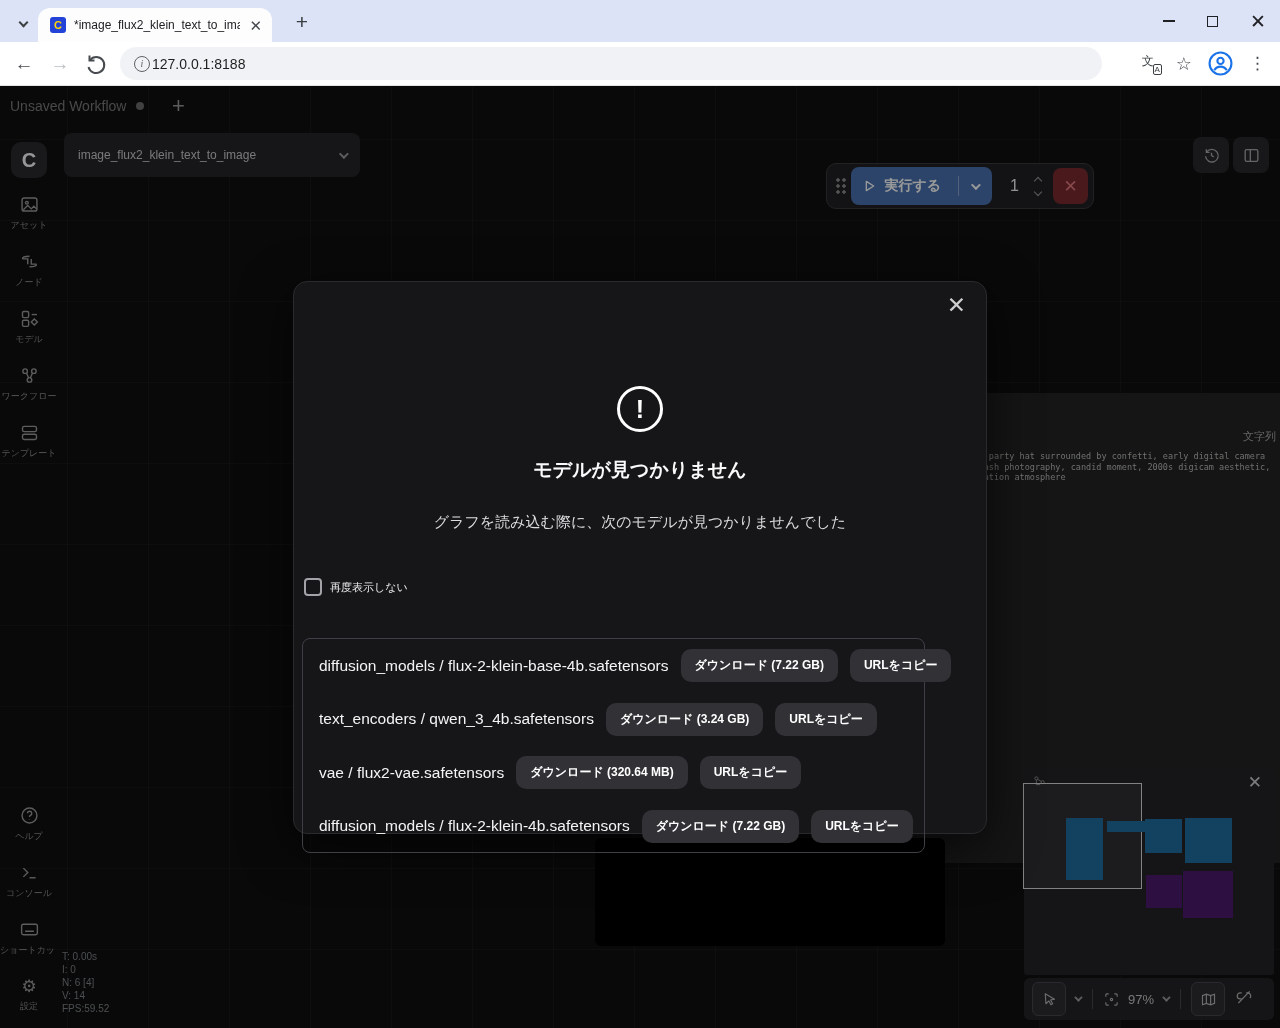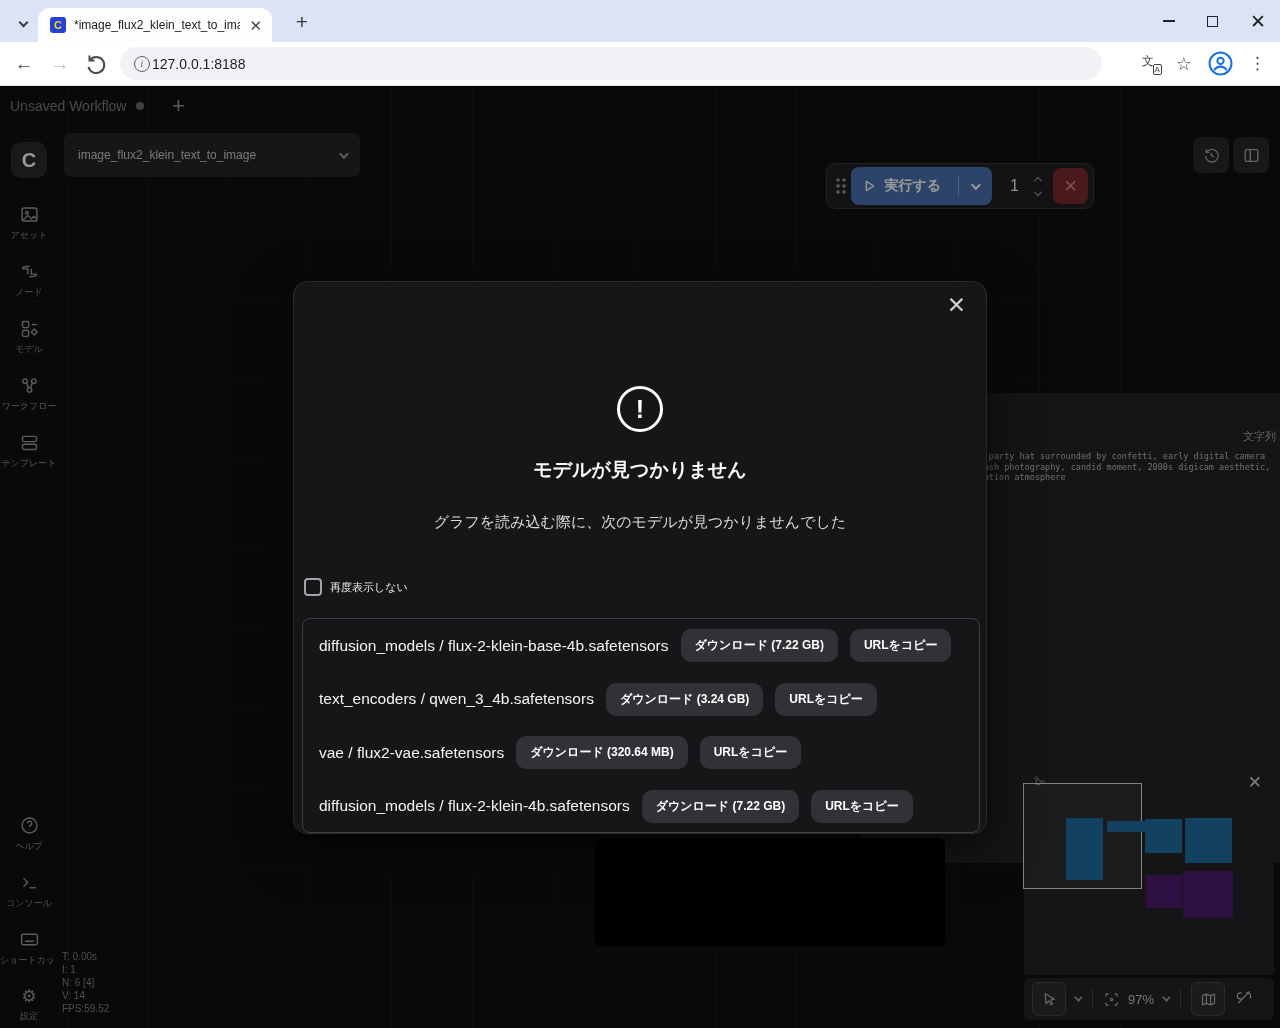--- a/index.html
+++ b/index.html
@@ -58,21 +58,21 @@
   .wf-tab.inactive { margin-left:-4px; }
   .wf-tab.active { margin-left:22px; background:#2e2e32; color:#f0f0f0; border-bottom:1px solid #56565a; width:182px; }
   .wf-tab.active .dot { background:#bdbdbd; }
   .wf-plus { width:40px; display:flex; align-items:center; justify-content:center; color:#9a9a9a; font-size:22px; }
 
   .rail { position:absolute; left:0; top:40px; width:58px; bottom:0; }
   .logo { position:absolute; left:11px; top:16px; width:36px; height:36px; border-radius:10px; background:#2a2a2e;
     color:#fafafa; font-weight:bold; font-size:20px; display:flex; align-items:center; justify-content:center; }
   .rail-group { position:absolute; left:0; width:58px; display:flex; flex-direction:column; }
   .rail-group.top { top:68px; } .rail-group.bottom { top:679px; }
-  .rail-item { height:57px; display:flex; flex-direction:column; align-items:center; justify-content:center; gap:4px; color:#9b9b9b; }
+  .rail-item { height:57px; display:flex; flex-direction:column; align-items:center; justify-content:flex-start; gap:4px; color:#9b9b9b; }
   .rail-item svg { width:21px; height:21px; stroke:#9b9b9b; fill:none; stroke-width:1.6; }
   .rail-ico-txt { font-size:17px; line-height:20px; color:#9b9b9b; font-family:"DejaVu Sans", sans-serif; }
   .rail-label { font-size:9px; color:#8c8c8c; width:58px; text-align:center; white-space:nowrap; overflow:hidden; }
 
   .name-pill { position:absolute; left:64px; top:47px; width:296px; height:44px; background:#26262a; border-radius:8px;
     display:flex; align-items:center; padding:0 14px; }
   .name-pill .txt { font-size:12px; color:#c9c9c9; white-space:nowrap; }
   .name-pill .chev { border-color:#9a9a9a; margin-left:auto; transform:rotate(45deg) translateY(-2px); }
 
   .sq-btn { position:absolute; top:51px; width:36px; height:36px; background:#28282c; border-radius:8px;
@@ -134,21 +134,21 @@
   .modal-close { position:absolute; right:20px; top:12px; color:#cfcfcf; font-size:23px; line-height:1; }
   .alert-ic { position:absolute; left:50%; top:104px; transform:translateX(-50%); width:46px; height:46px;
     border:3.5px solid #fff; border-radius:50%; color:#fff; font-size:25px; font-weight:bold;
     display:flex; align-items:center; justify-content:center; }
   .modal-title { position:absolute; left:0; right:0; top:175px; text-align:center; color:#fafafa;
     font-size:19px; font-weight:700; }
   .modal-sub { position:absolute; left:0; right:0; top:231px; text-align:center; color:#dcdcdf; font-size:15px; }
   .cb-row { position:absolute; left:10px; top:296px; display:flex; align-items:center; gap:8px; }
   .checkbox { width:18px; height:18px; border:2px solid #a3a3a8; border-radius:4px; background:transparent; }
   .cb-label { font-size:11px; color:#ececee; }
-  .model-list { position:absolute; left:8px; top:336px; width:678px; height:215px; border:1px solid #3f3f46; border-radius:8px; }
+  .model-list { position:absolute; left:8px; top:356px; width:623px; height:215px; border:1px solid #3f3f46; border-radius:8px; }
   .model-row { height:53.5px; display:flex; align-items:center; padding:0 16px; }
   .model-name { font-size:15.5px; color:#f4f4f5; white-space:nowrap; }
   .pill { margin-left:12px; background:#313136; border-radius:10px; padding:8px 14px; color:#fff;
     font-size:12px; font-weight:700; white-space:nowrap; }
 </style>
 </head>
 <body>
 
 <div class="browser">
   <div class="tabstrip">
@@ -324,21 +324,21 @@
   <div class="prompt-node">
     <div class="hdr">Prompt</div>
     <div class="ftype">文字列</div>
     <div class="ptext">hedgehog wearing a tiny party hat surrounded by confetti, early digital camera style, slight noise, flash photography, candid moment, 2000s digicam aesthetic, festive birthday celebration atmosphere</div>
   </div>
 
   <div class="preview-rect"></div>
 
   <div class="stats">
     <div>T: 0.00s</div>
-    <div>I: 1</div>
+    <div>I: 0</div>
     <div>N: 6 [4]</div>
     <div>V: 14</div>
     <div>FPS:59.52</div>
   </div>
 
   <div class="minimap">
     <span class="mm-link-ic">
       <svg viewBox="0 0 24 24">
           <circle cx="7" cy="7" r="2.5"></circle>
           <circle cx="17" cy="13" r="2.5"></circle>

